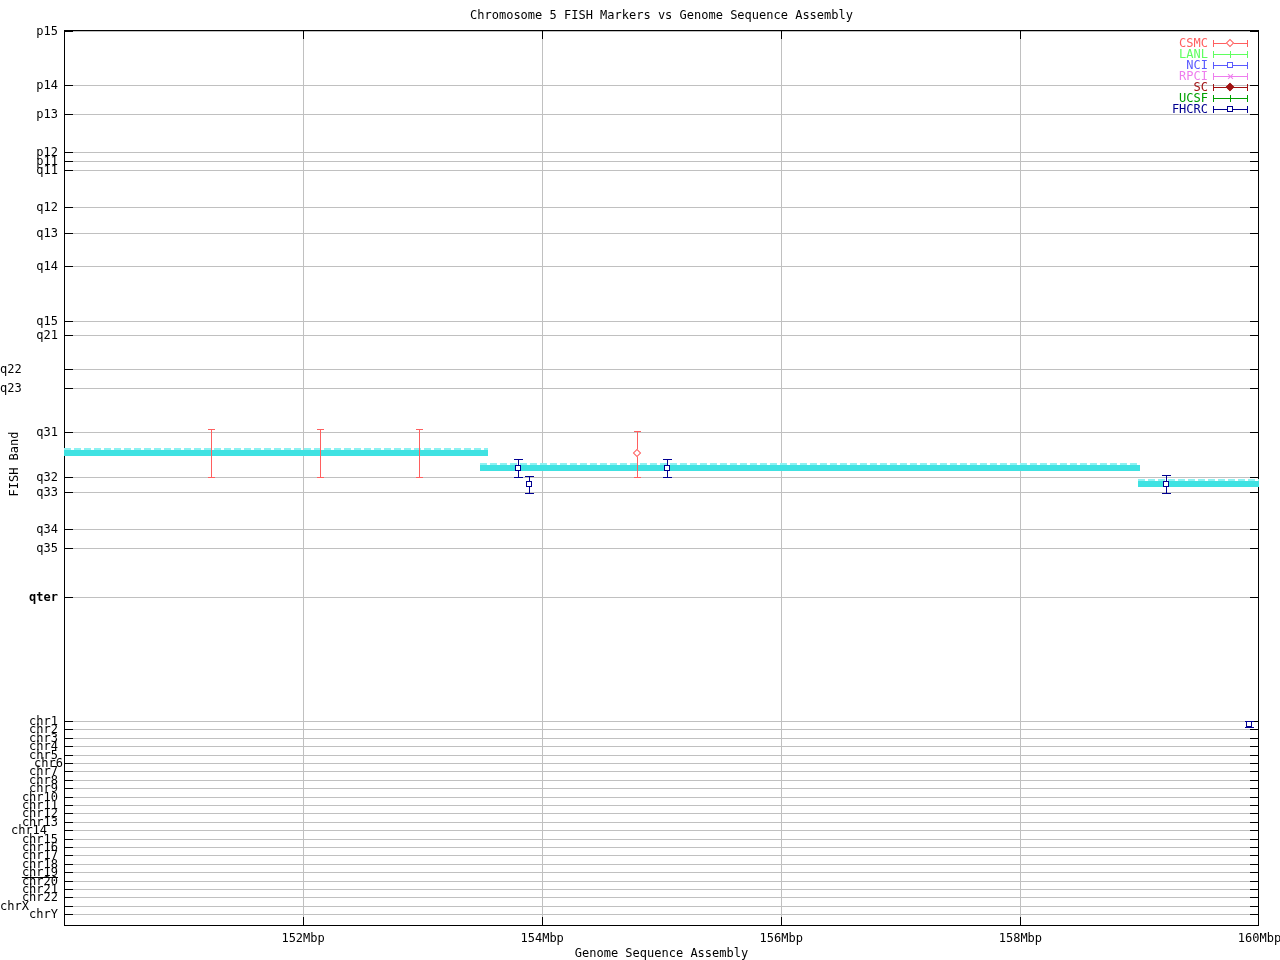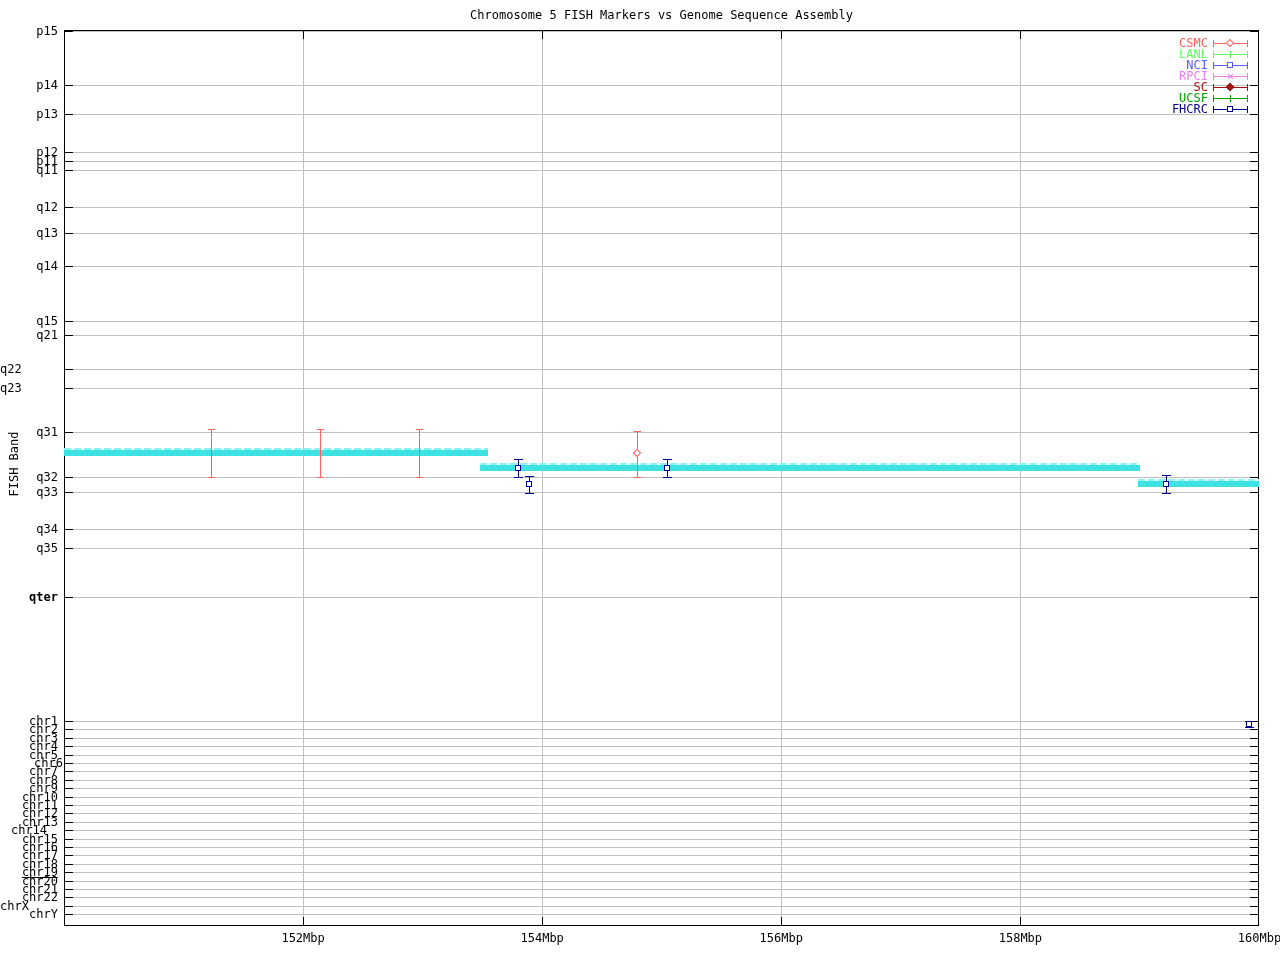--- a/index.html
+++ b/index.html
@@ -8,20 +8,21 @@
   #chart div{position:absolute;}
   .lbl{white-space:nowrap;line-height:12px;}
   .center{text-align:center;}
 </style>
 </head>
 <body>
 
 <div id="chart">
   <div class="lbl center" style="left:64px;top:9px;width:1195px;">Chromosome 5 FISH Markers vs Genome Sequence Assembly</div>
   <div class="lbl center" style="left:-86px;top:458px;width:200px;transform:rotate(-90deg);">FISH Band</div>
+  <div class="lbl center" style="left:64px;top:947px;width:1195px;">Genome Sequence Assembly</div>
 <div style="left: 64px; top: 31px; width: 1195px; height: 1px; background: rgb(192, 192, 192);"></div>
     <div style="left: 65px; top: 31px; width: 8px; height: 1px; background: rgb(0, 0, 0);"></div>
     <div style="left: 1250px; top: 31px; width: 8px; height: 1px; background: rgb(0, 0, 0);"></div>
     <div class="lbl" style="left: 0px; top: 25px; width: 58px; text-align: right;">p15</div>
     <div style="left: 64px; top: 85px; width: 1195px; height: 1px; background: rgb(192, 192, 192);"></div>
     <div style="left: 65px; top: 85px; width: 8px; height: 1px; background: rgb(0, 0, 0);"></div>
     <div style="left: 1250px; top: 85px; width: 8px; height: 1px; background: rgb(0, 0, 0);"></div>
     <div class="lbl" style="left: 0px; top: 79px; width: 58px; text-align: right;">p14</div>
     <div style="left: 64px; top: 114px; width: 1195px; height: 1px; background: rgb(192, 192, 192);"></div>
     <div style="left: 65px; top: 114px; width: 8px; height: 1px; background: rgb(0, 0, 0);"></div>

